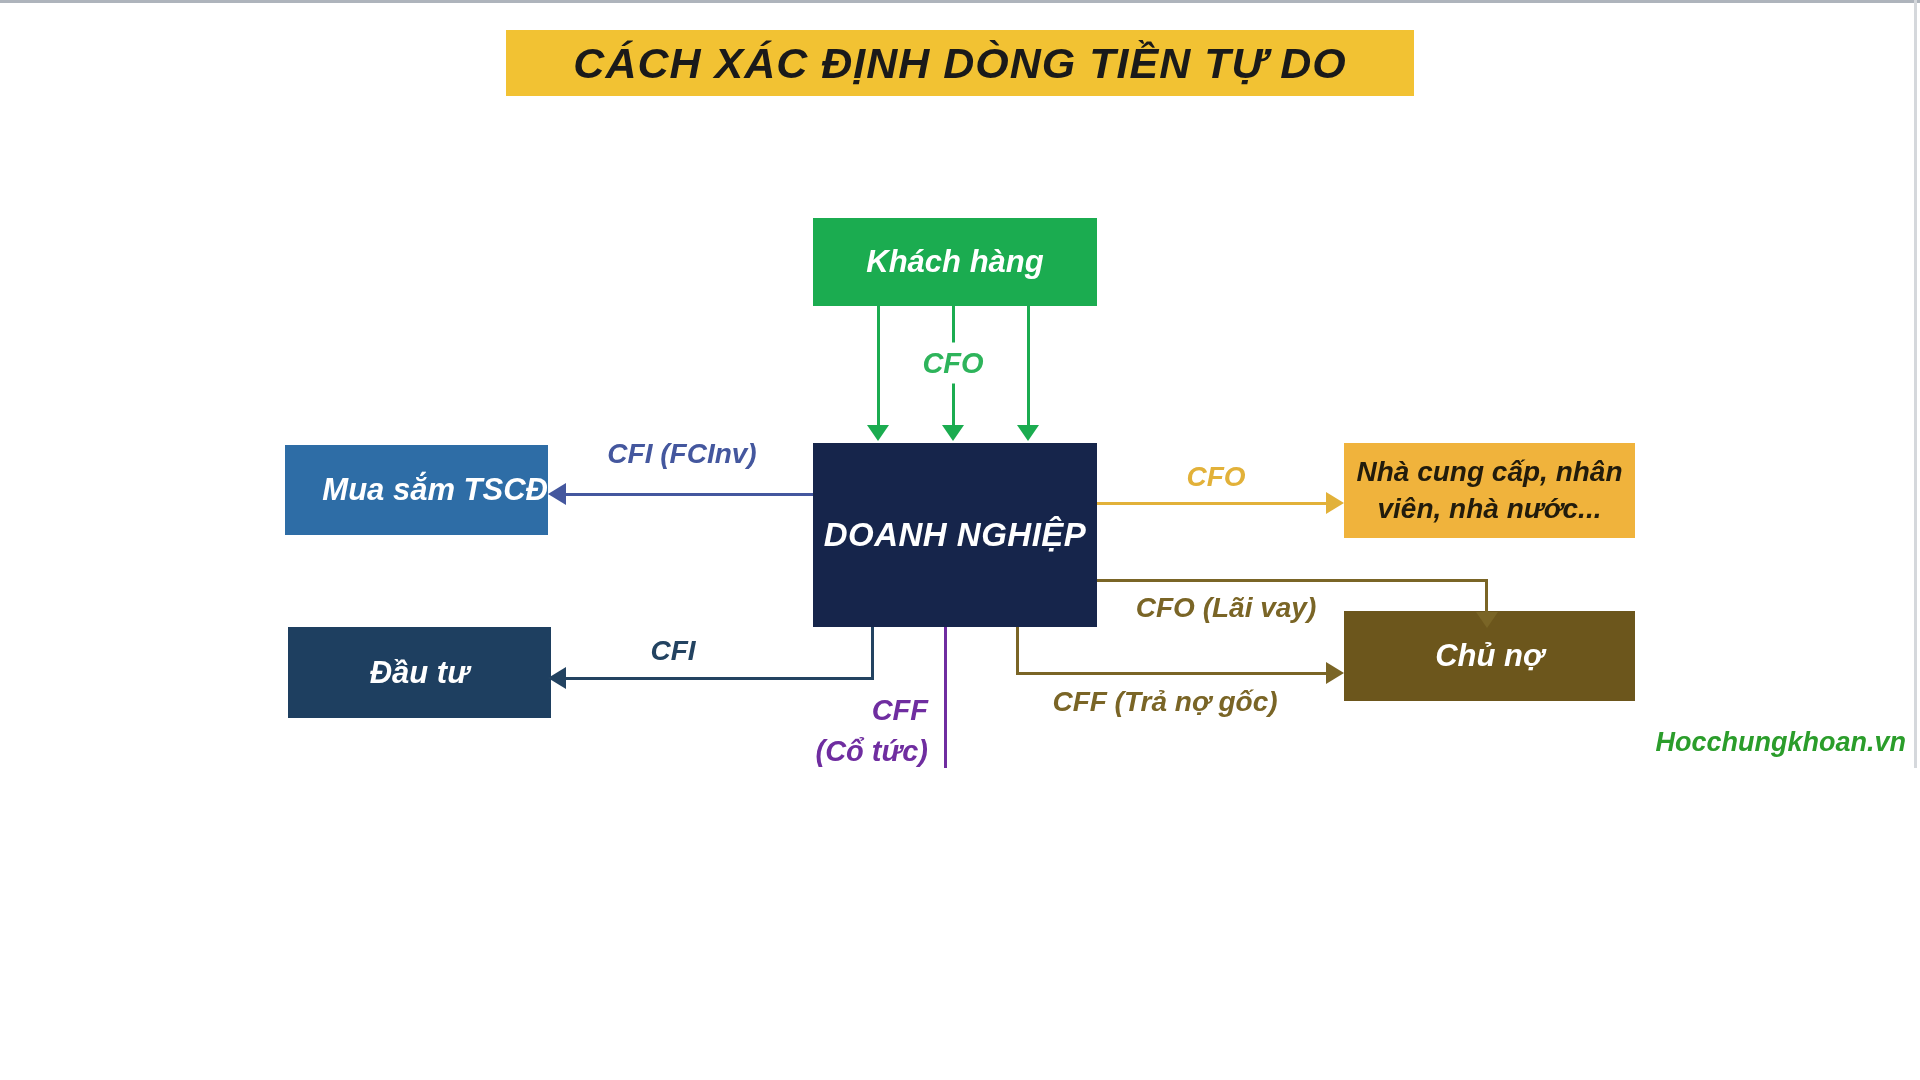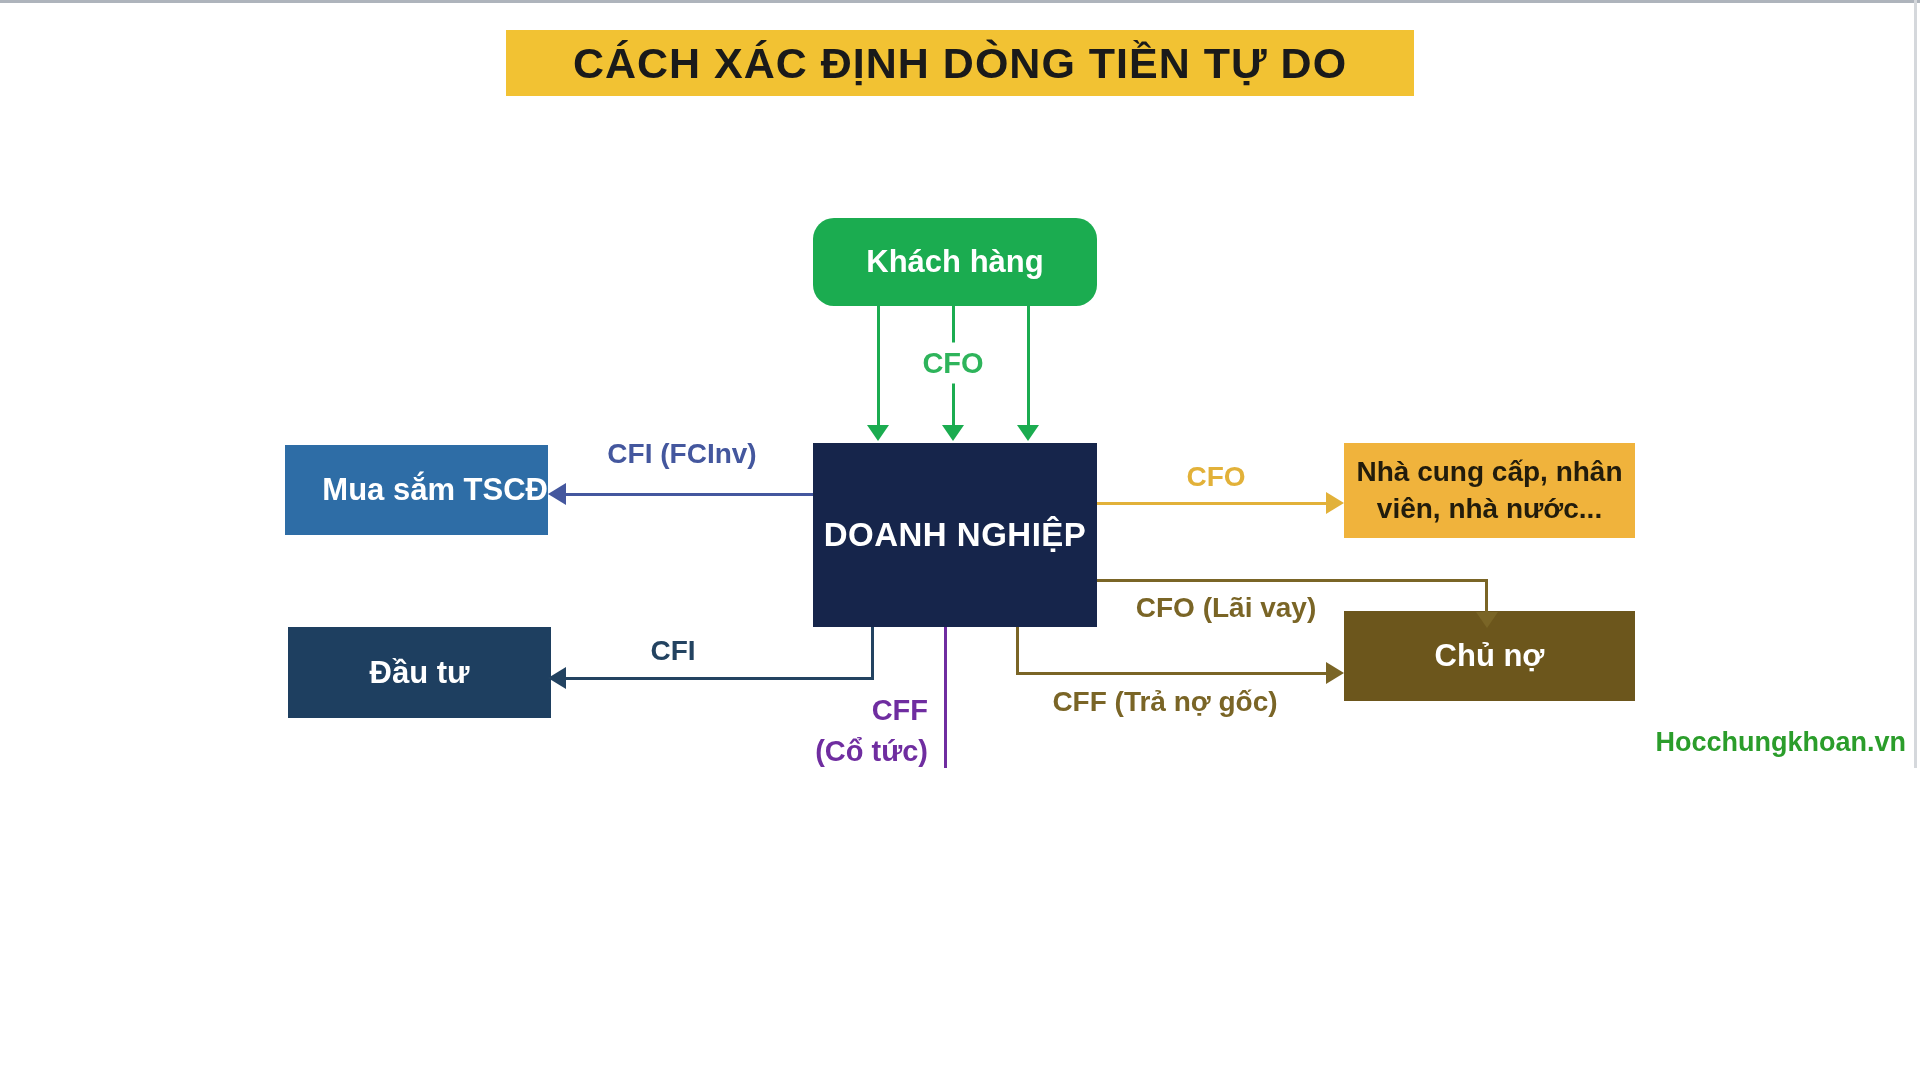--- a/index.html
+++ b/index.html
@@ -1,34 +1,35 @@
 <!DOCTYPE html>
 <html style="--page-bg: #FFFFFF; --edge-line: #AEB4BC; --banner-bg: #F2C233; --banner-text: #1A1A1A; --green: #1BAC50; --green-label: #2EB45B; --navy: #16254B; --blue: #2E6DA6; --blue-line: #44579E; --darkblue: #1E3F60; --darkblue-line: #234361; --orange: #F0B33C; --orange-text: #221C0C; --gold: #E2B139; --olive: #6C561C; --olive-line: #7A6526; --purple: #5E2C90; --purple-line: #6F2DA0; --watermark-green: #2B9D2B; --box-text: #FFFFFF;"><head>
 <meta charset="utf-8">
 <style>
   html,body{margin:0;padding:0;background:#fff;}
   #stage{
     position:relative;width:1920px;height:768px;background:var(--page-bg);
     font-family:"Liberation Sans","DejaVu Sans",sans-serif;font-weight:bold;
     overflow:hidden;
+    font-style:italic;
   }
   .abs{position:absolute;}
   
   .top-line{left:0;top:0;width:1920px;height:3px;background:var(--edge-line);}
   .right-line{left:1914px;top:0;width:3px;height:1080px;background:#d5d8dc;}
   .bottom-line1{left:0;top:1070px;width:1920px;height:5px;background:#e4e6e9;}
   .bottom-line2{left:0;top:1075px;width:1920px;height:5px;background:#a9adb5;}
   
   .banner{left:506px;top:30px;width:908px;height:66px;background:var(--banner-bg);
     display:flex;align-items:center;justify-content:center;}
   .banner span{color:var(--banner-text);font-size:43px;letter-spacing:1px;white-space:nowrap;}
   
   .node{display:flex;align-items:center;justify-content:center;text-align:center;
     color:var(--box-text);}
-  .n-customer{left:813px;top:218px;width:284px;height:88px;background:var(--green);font-size:31px;border-radius:21px;}
+  .n-customer{left:813px;top:218px;width:284px;height:88px;background:var(--green);font-size:31px;}
   .n-enterprise{left:813px;top:443px;width:284px;height:184px;background:var(--navy);font-size:33px;letter-spacing:.5px;}
   .n-fixed{left:285px;top:445px;width:263px;height:90px;background:var(--blue);font-size:31px;justify-content:flex-end;}
   .n-invest{left:288px;top:627px;width:263px;height:91px;background:var(--darkblue);font-size:31px;}
   .n-suppliers{left:1344px;top:443px;width:291px;height:95px;background:var(--orange);
     color:var(--orange-text);font-size:28px;line-height:1.3;padding:0 2px;box-sizing:border-box;}
   .n-creditors{left:1344px;top:611px;width:291px;height:90px;background:var(--olive);font-size:31px;}
   .n-shareholders{left:861px;top:810px;width:285px;height:88px;background:var(--purple);font-size:31px;}
   
   .seg{position:absolute;}
   .green-bg{background:var(--green);}

